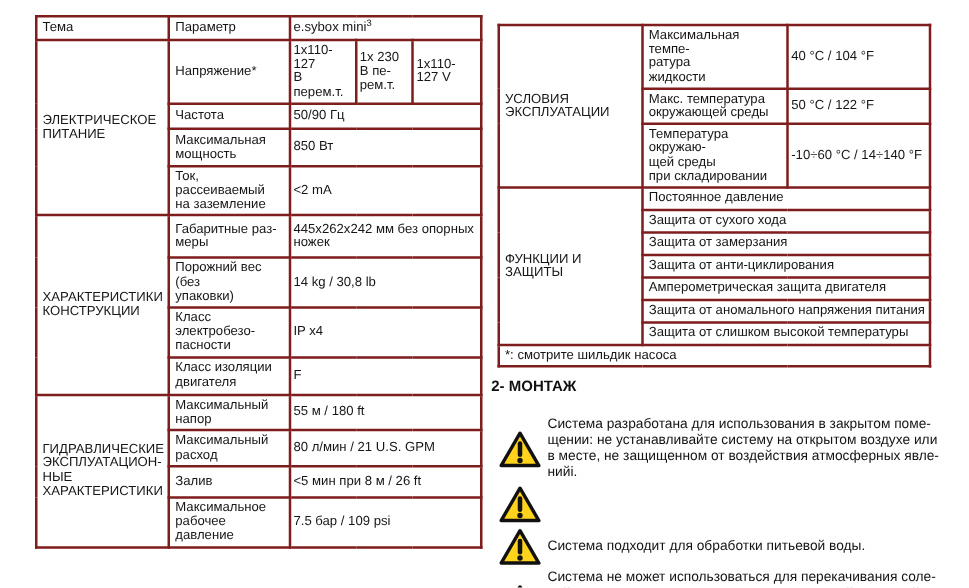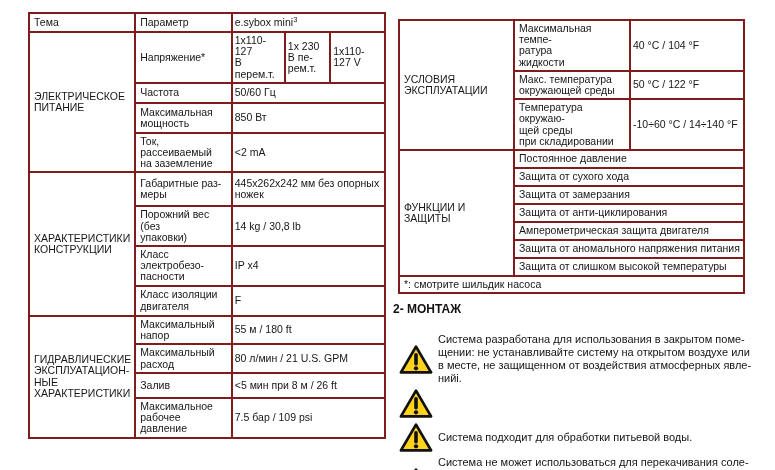--- a/index.html
+++ b/index.html
@@ -50,21 +50,21 @@
         <td class="ct pre">1x110-127
 В перем.т.</td>
         <td class="ct pre">1x 230
 В пе-
 рем.т.</td>
         <td class="ct pre">1x110-
 127 V</td>
       </tr>
       <tr style="height:20px">
         <td class="lt pre">Частота</td>
-        <td class="ct pre" colspan="3">50/60 Гц</td>
+        <td class="ct pre" colspan="3">50/90 Гц</td>
       </tr>
       <tr style="height:30px">
         <td class="lt pre">Максимальная
 мощность</td>
         <td class="ct pre" colspan="3">850 Вт</td>
       </tr>
       <tr style="height:29px">
         <td class="lt pre">Ток, рассеиваемый
 на заземление</td>
         <td class="ct pre" colspan="3">&lt;2 mA</td>

